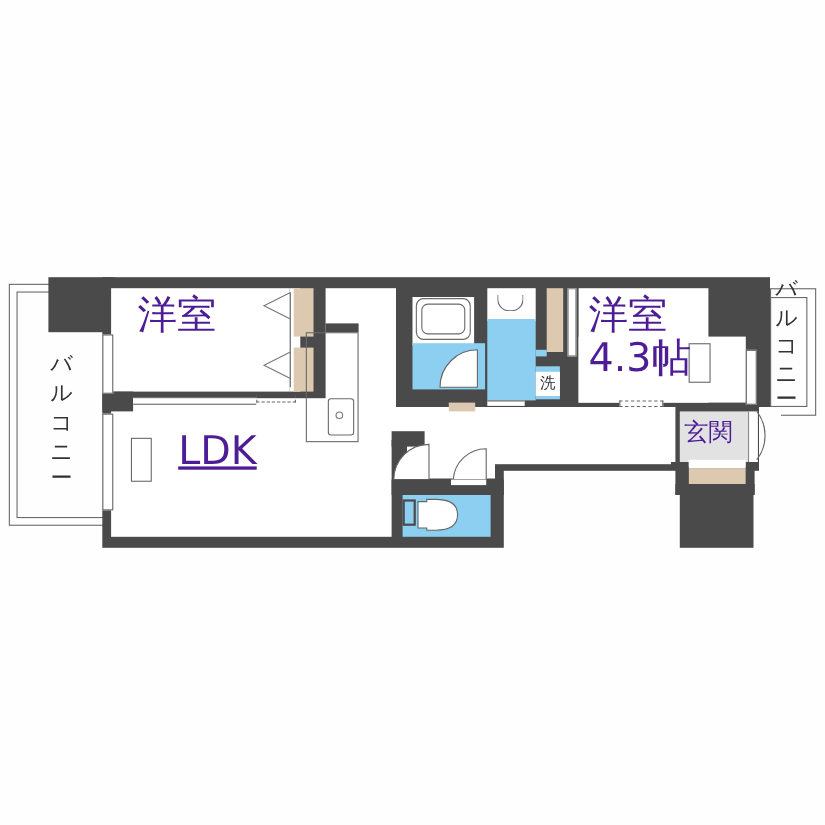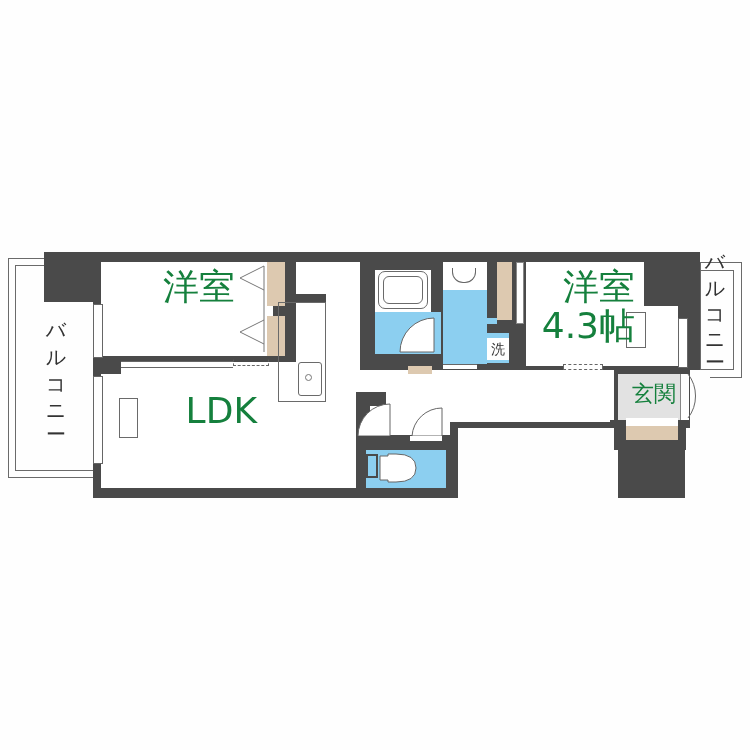--- a/index.html
+++ b/index.html
@@ -4,21 +4,21 @@
 <style>
   html, body { margin:0; padding:0; }
   body { width:750px; height:750px; background:#fefefe; position:relative; overflow:hidden; font-family:"DejaVu Sans", sans-serif; }
   .abs { position:absolute; }
   .wall { position:absolute; background:#4a4a4a; }
   .floor { position:absolute; background:#ffffff; }
   .blue { position:absolute; background:#8ccff0; }
   .tan { position:absolute; background:#ddc9b0; }
   .gray { position:absolute; background:#e2e2e2; }
   .line { position:absolute; border:1.5px solid #6a6a6a; box-sizing:border-box; }
-  .label { position:absolute; color:#15803d; text-align:right; line-height:1.08; white-space:nowrap; }
+  .label { position:absolute; color:#4c1d95; text-align:left; line-height:1.08; white-space:nowrap; }
   .big { font-size:36px; }
   .vert { position:absolute; color:#333; font-size:20px; width:24px; text-align:center; line-height:1.2; }
   svg { position:absolute; overflow:visible; }
 </style>
 </head>
 <body>
 
 <div class="line" style="left:8px;top:258px;width:92px;height:220px;"></div>
 <div class="line" style="left:15px;top:265px;width:80px;height:206px;"></div>
 <div class="floor" style="left:17px;top:267px;width:76px;height:202px;background:#fefefe;"></div>
@@ -75,21 +75,21 @@
 <div class="wall" style="left:93px;top:356px;width:28px;height:18px;"></div>
 <div class="abs" style="left:121px;top:361px;width:112px;height:5px;border-top:1px solid #666;border-bottom:1px solid #666;background:#fff;"></div>
 <div class="abs" style="left:233px;top:359px;width:34px;height:4px;border:1px dashed #666;border-top:2px solid #4a4a4a;"></div>
 
 <div class="abs" style="left:93px;top:304px;width:8px;height:52px;background:#fff;border:1px solid #666;"></div>
 <div class="abs" style="left:93px;top:376px;width:8px;height:86px;background:#fff;border:1px solid #666;"></div>
 
 <div class="label big" style="left:125px;top:268px;width:110px;">
   <div>洋室</div>
 </div>
-<div class="label big" style="left:147px;top:392px;width:110px;">
+<div class="label big" style="left:162px;top:392px;width:110px;text-decoration:underline;">
   <div>LDK</div>
 </div>
 
 <div class="floor" style="left:375px;top:270px;width:56px;height:44px;"></div>
 <div class="line" style="left:378px;top:271px;width:50px;height:38px;border-radius:7px;"></div>
 <div class="line" style="left:383px;top:276px;width:40px;height:28px;border-radius:6px;border-width:1px;"></div>
 <div class="blue" style="left:375px;top:312px;width:66px;height:42px;"></div>
 <svg style="left:398px;top:316px;" width="40" height="38">
   <path d="M36,36 L36,2 A34,34 0 0,0 2,36 Z" fill="#fff" stroke="#666" stroke-width="1"></path>
 </svg>

